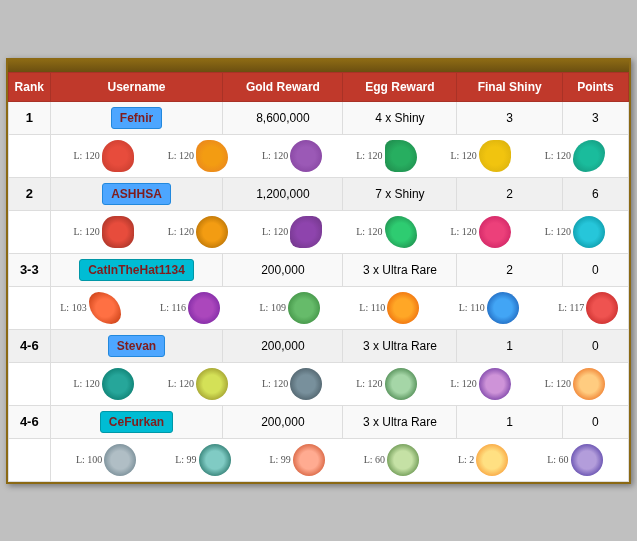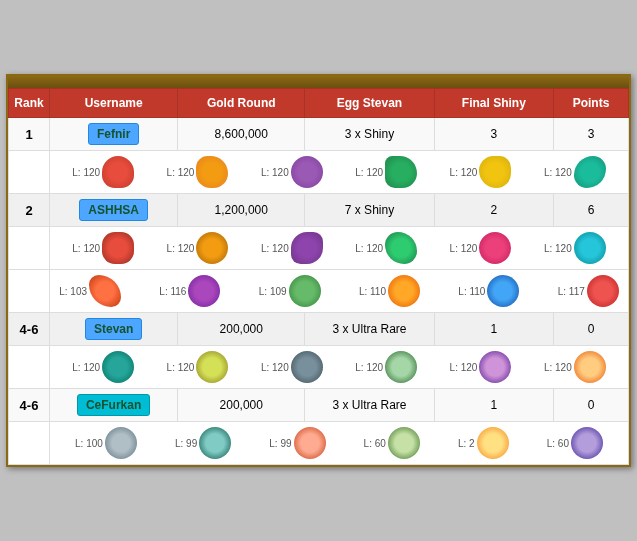--- a/index.html
+++ b/index.html
@@ -52,28 +52,29 @@
       border: 1px solid #ddd;
       vertical-align: middle;
     }
     .pokemon-row td {
       padding: 3px 2px;
       background: #ffffff;
       border: 1px solid #ddd;
       vertical-align: middle;
       font-size: 11px;
       color: #555;
+      font-family: Liberation Serif, serif;
     }
     .rank-cell {
       font-weight: bold;
       font-size: 13px;
     }
     .username-btn {
       background: #4da6ff;
-      color: #14532d;
+      color: #7f1d1d;
       border: 1px solid #2288dd;
       border-radius: 3px;
       padding: 3px 8px;
       font-size: 12px;
       font-weight: bold;
       cursor: pointer;
       white-space: nowrap;
     }
     .username-btn.cyan {
       background: #00bcd4;
@@ -134,32 +135,32 @@
 <body>
 
 <div class="window">
   <div class="window-title"></div>
   <div class="table-wrapper">
     <table>
       <thead>
         <tr id="header-row">
             <th>Rank</th>
             <th>Username</th>
-            <th>Gold Round</th>
-            <th>Egg Stevan</th>
+            <th>Gold Reward</th>
+            <th>Egg Reward</th>
             <th>Final Shiny</th>
             <th>Points</th>
           </tr>
       </thead>
       <tbody id="table-body">
           <tr class="player-row">
             <td class="rank-cell">1</td>
             <td><button class="username-btn">Fefnir</button></td>
             <td>8,600,000</td>
-            <td>3 x Shiny</td>
+            <td>4 x Shiny</td>
             <td>3</td>
             <td>3</td>
           </tr>
           <tr class="pokemon-row">
             <td></td>
             <td colspan="5">
               <div style="display: flex; justify-content: space-around; align-items: center; padding: 2px 4px;">
                 <div class="pokemon-cell">
                   <span class="level-label">L: 120</span>
                   <div class="poke-sprite sprite-1"></div>
@@ -219,20 +220,28 @@
                   <span class="level-label">L: 120</span>
                   <div class="poke-sprite sprite-11"></div>
                 </div>
                 <div class="pokemon-cell">
                   <span class="level-label">L: 120</span>
                   <div class="poke-sprite sprite-12"></div>
                 </div>
               </div>
             </td>
           </tr>
+          <tr class="player-row">
+            <td class="rank-cell">3-3</td>
+            <td><button class="username-btn cyan">CatInTheHat1134</button></td>
+            <td>200,000</td>
+            <td>3 x Ultra Rare</td>
+            <td>2</td>
+            <td>0</td>
+          </tr>
           <tr class="pokemon-row">
             <td></td>
             <td colspan="5">
               <div style="display: flex; justify-content: space-around; align-items: center; padding: 2px 4px; gap: 32px;">
                 <div class="pokemon-cell">
                   <span class="level-label">L: 103</span>
                   <div class="poke-sprite sprite-13"></div>
                 </div>
                 <div class="pokemon-cell">
                   <span class="level-label">L: 116</span>

